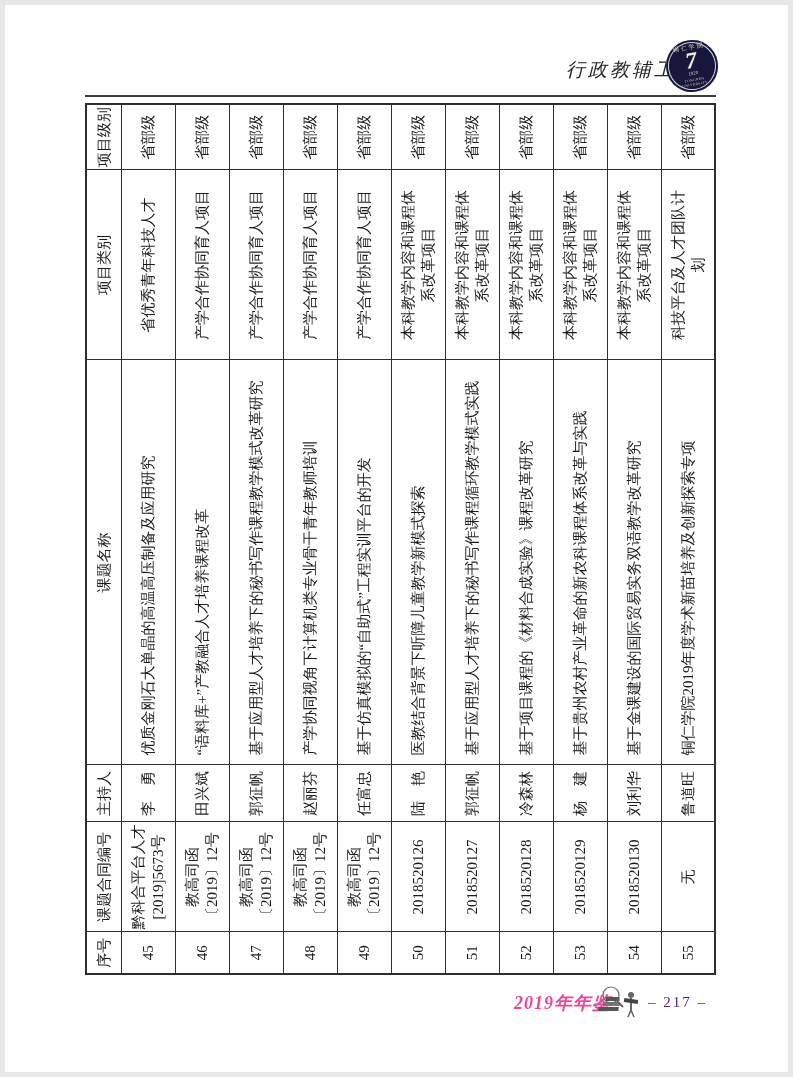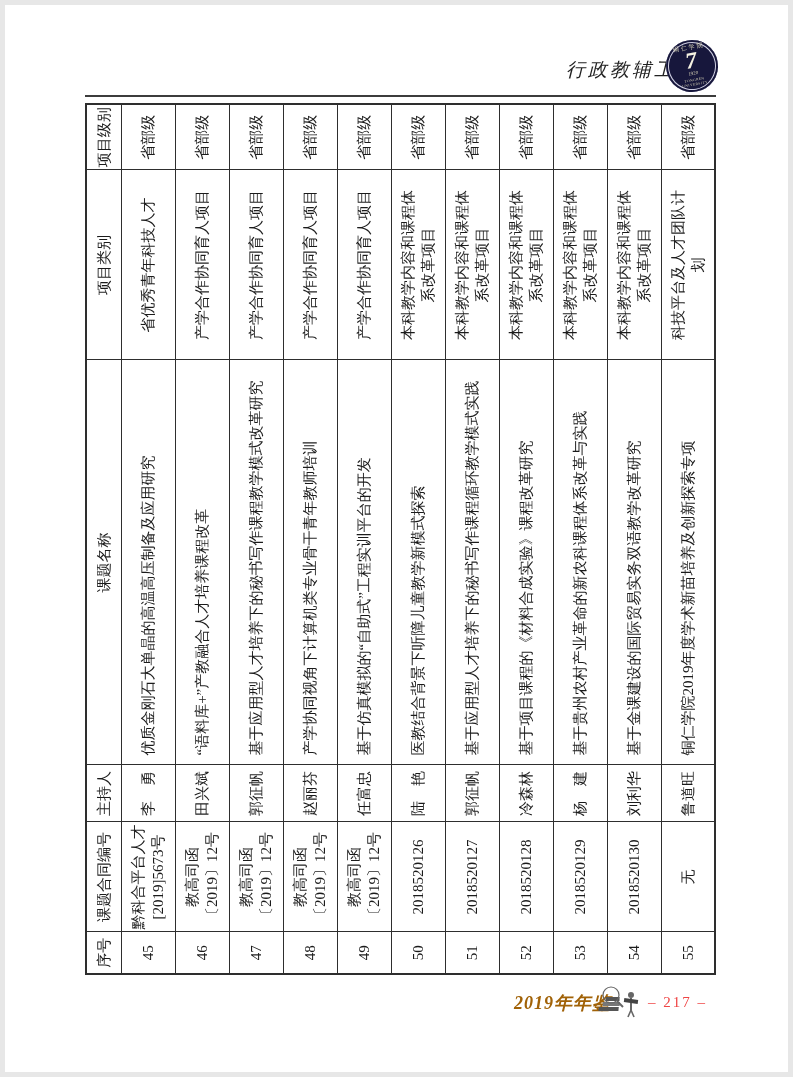--- a/index.html
+++ b/index.html
@@ -116,34 +116,34 @@
 
   
   .footer-yearbook {
     position: absolute;
     left: 514px; top: 991px;
     font-size: 18px;
     font-weight: bold;
     font-style: italic;
     letter-spacing: 1px;
     white-space: nowrap;
-    color: #a16207;
+    color: #ec4899;
   }
   .footer-graphic {
     position: absolute;
     left: 598px; top: 986px;
     width: 44px; height: 34px;
   }
   .footer-pagenum {
     position: absolute;
     left: 648px; top: 994px;
     font-size: 15px;
     letter-spacing: 2px;
     white-space: nowrap;
-    color: #ef4444;
+    color: #4c1d95;
   }
 </style>
 </head>
 <body>
 
 <div class="page">
 
   <div class="section-title">行政教辅工作</div>
 
   <div class="uni-logo">

